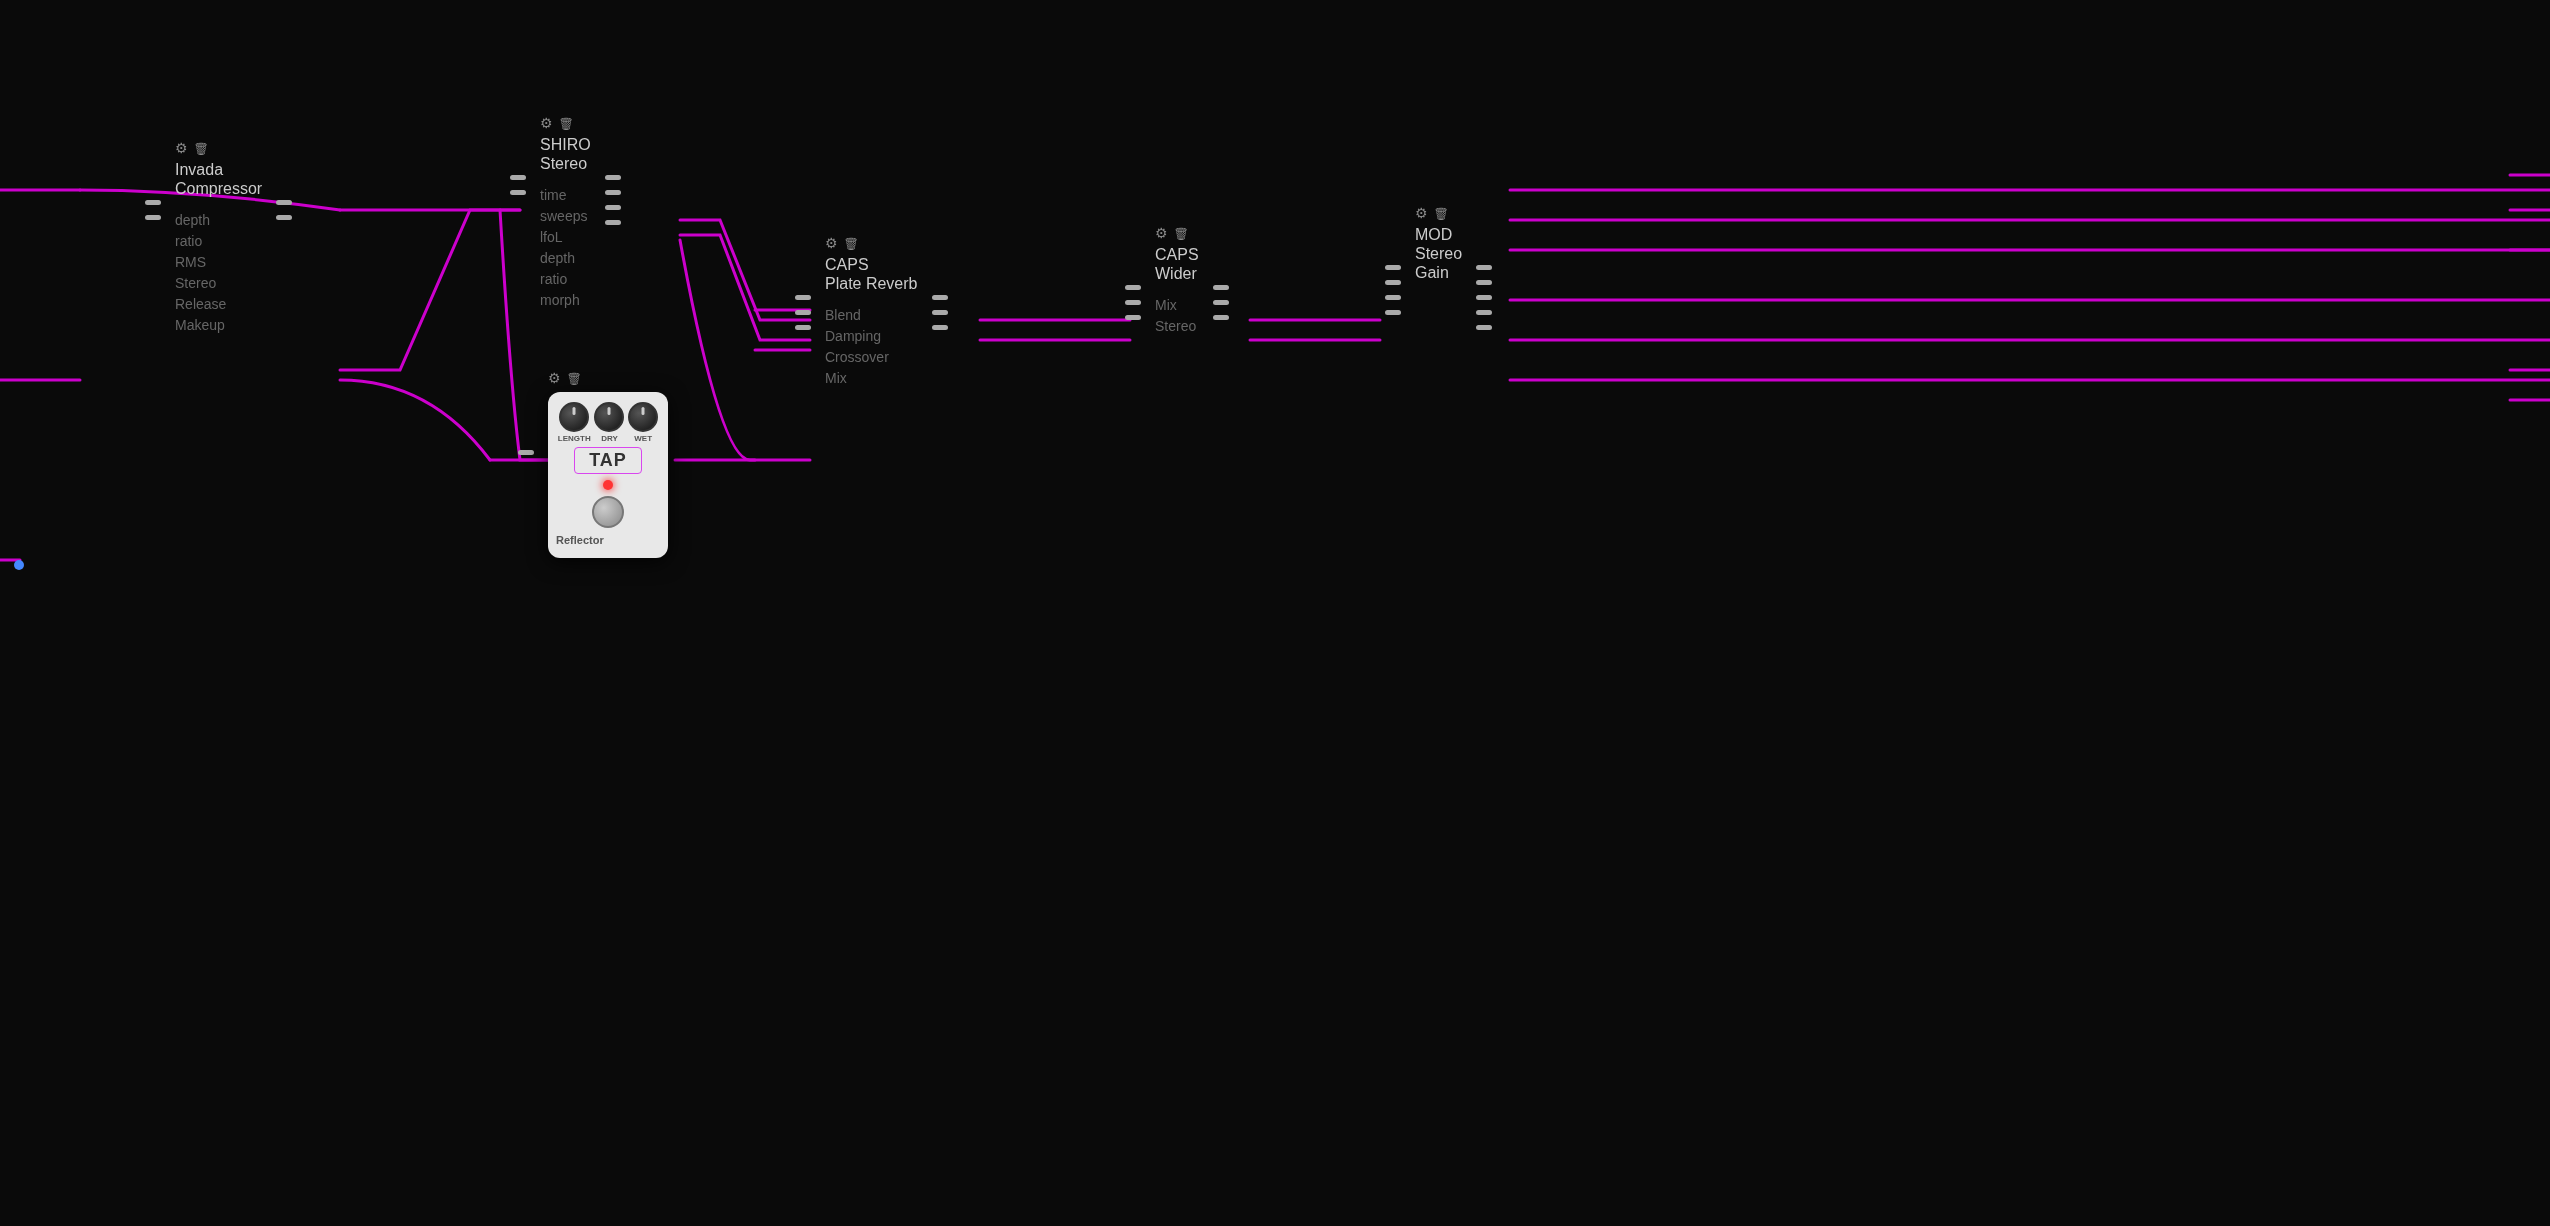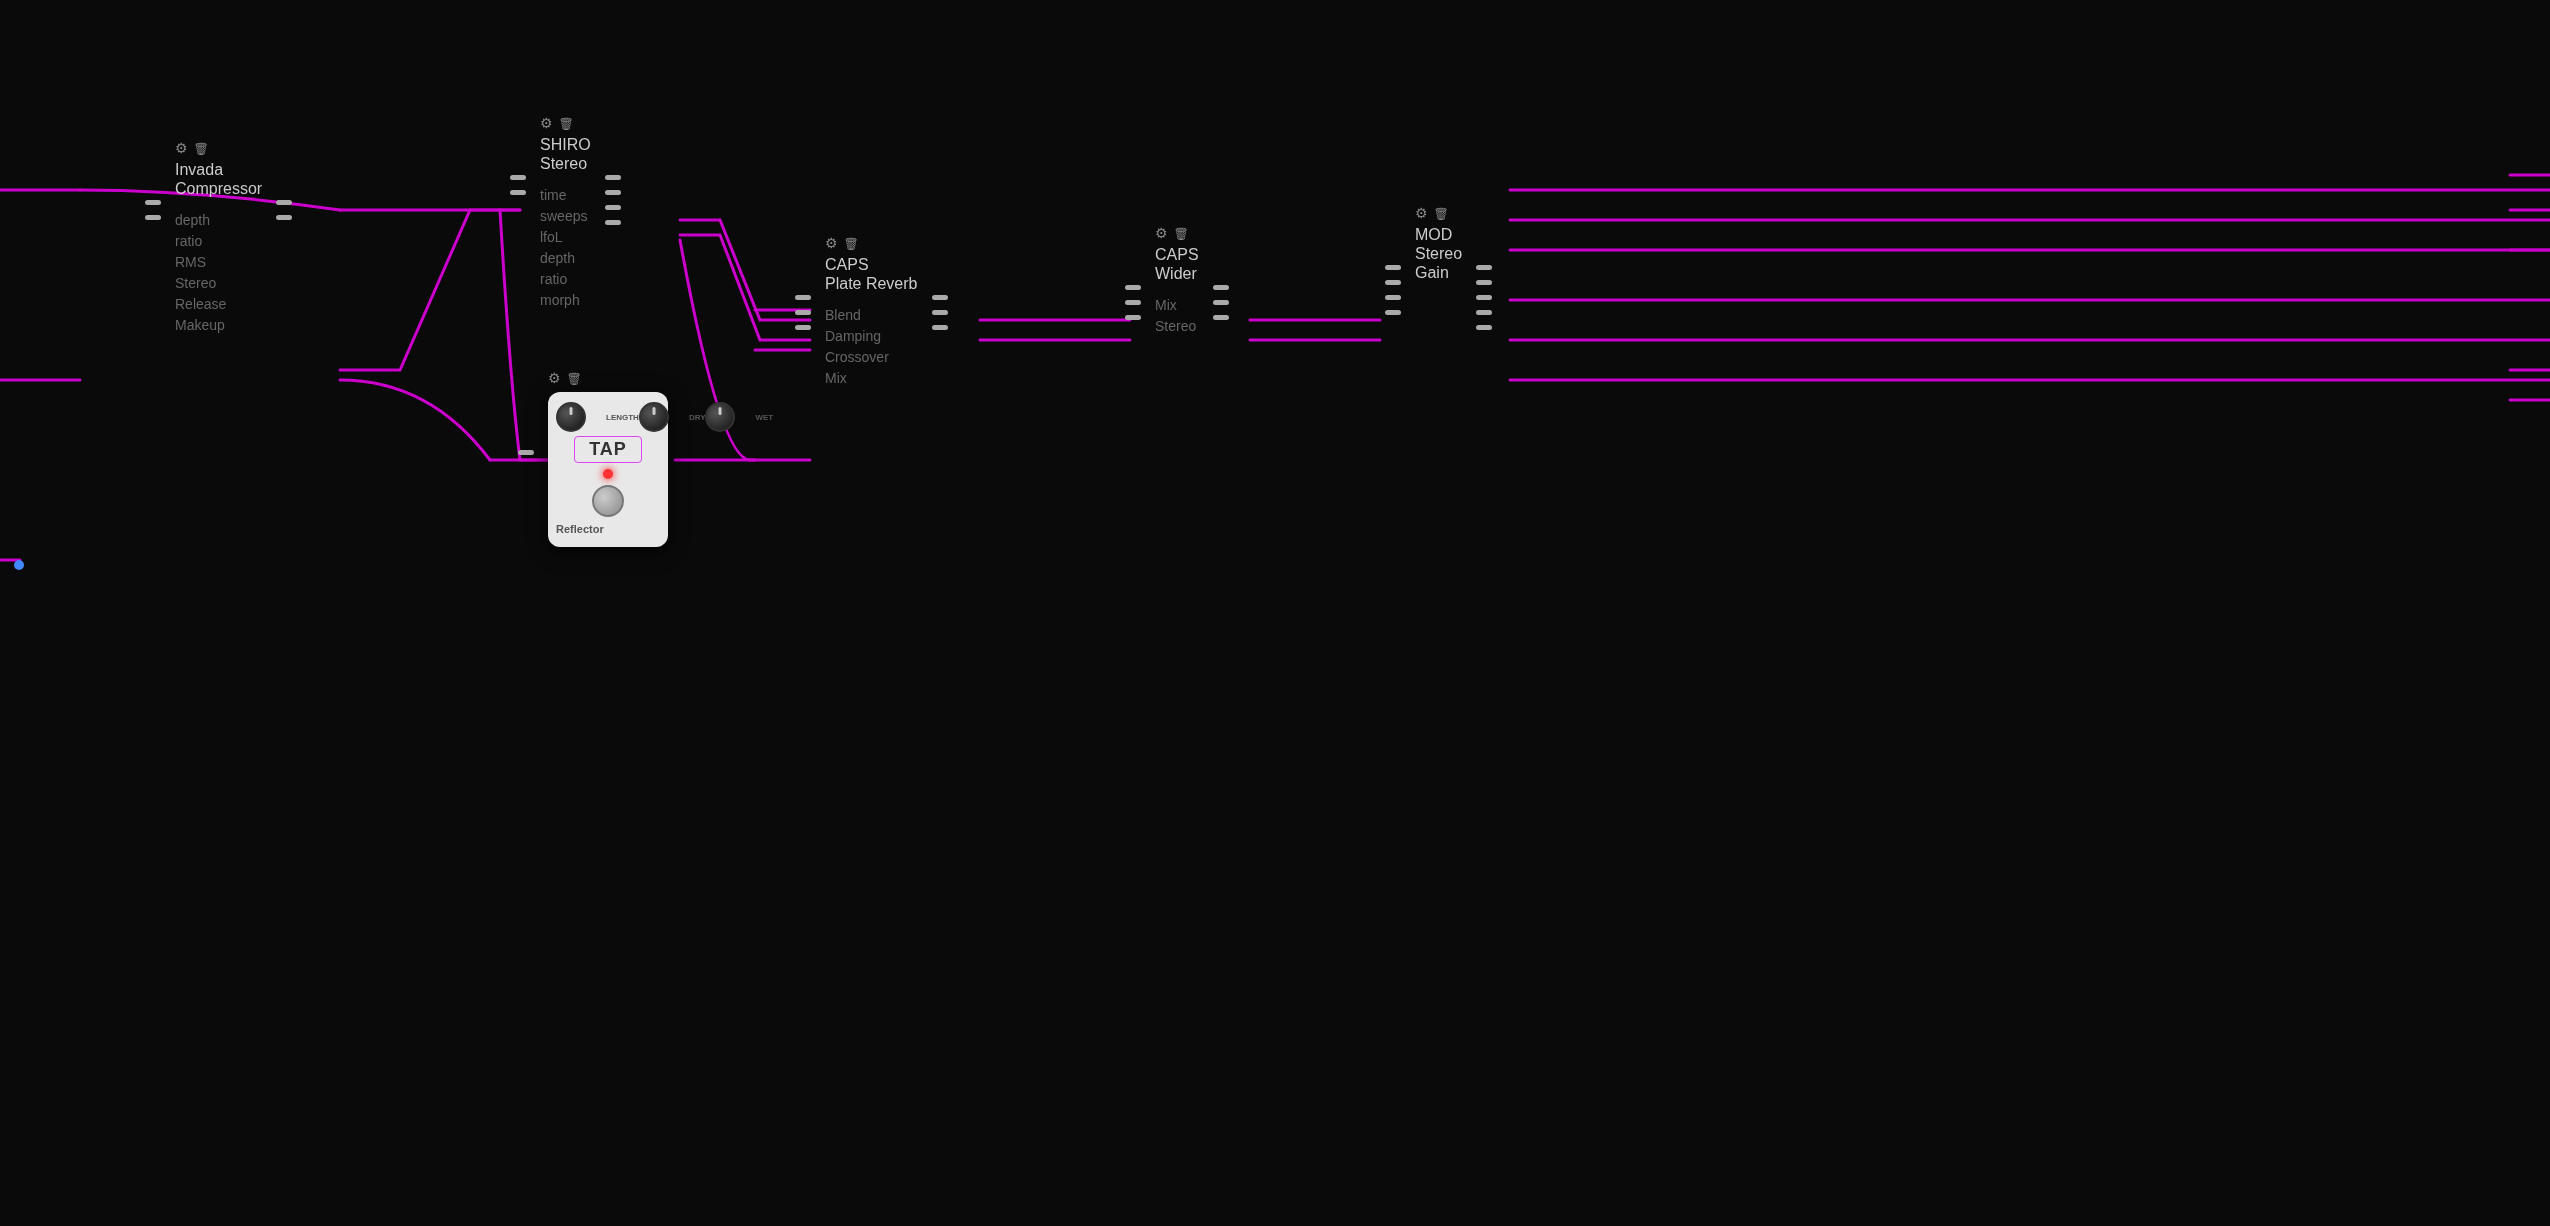--- a/index.html
+++ b/index.html
@@ -64,22 +64,23 @@
       box-shadow: 0 4px 20px rgba(0,0,0,0.8);
       z-index: 10;
     }
     .tap-pedal-knobs {
       display: flex;
       justify-content: space-around;
       margin-bottom: 4px;
     }
     .knob-container {
       display: flex;
+      flex-direction: column;
       align-items: center;
-      gap: 20px;
+      gap: 2px;
     }
     .knob {
       width: 30px;
       height: 30px;
       border-radius: 50%;
       background: radial-gradient(circle at 35% 35%, #555, #111);
       border: 2px solid #333;
       position: relative;
     }
     .knob::after {

